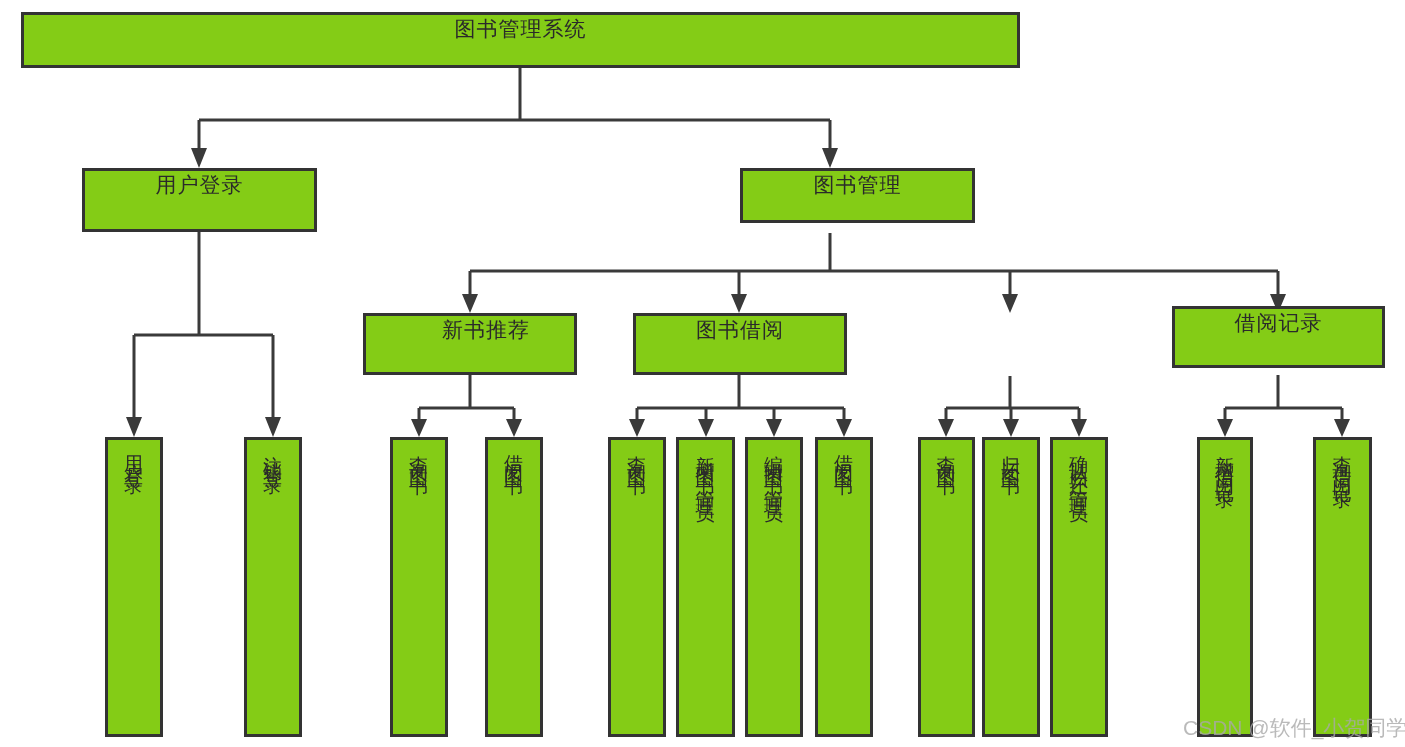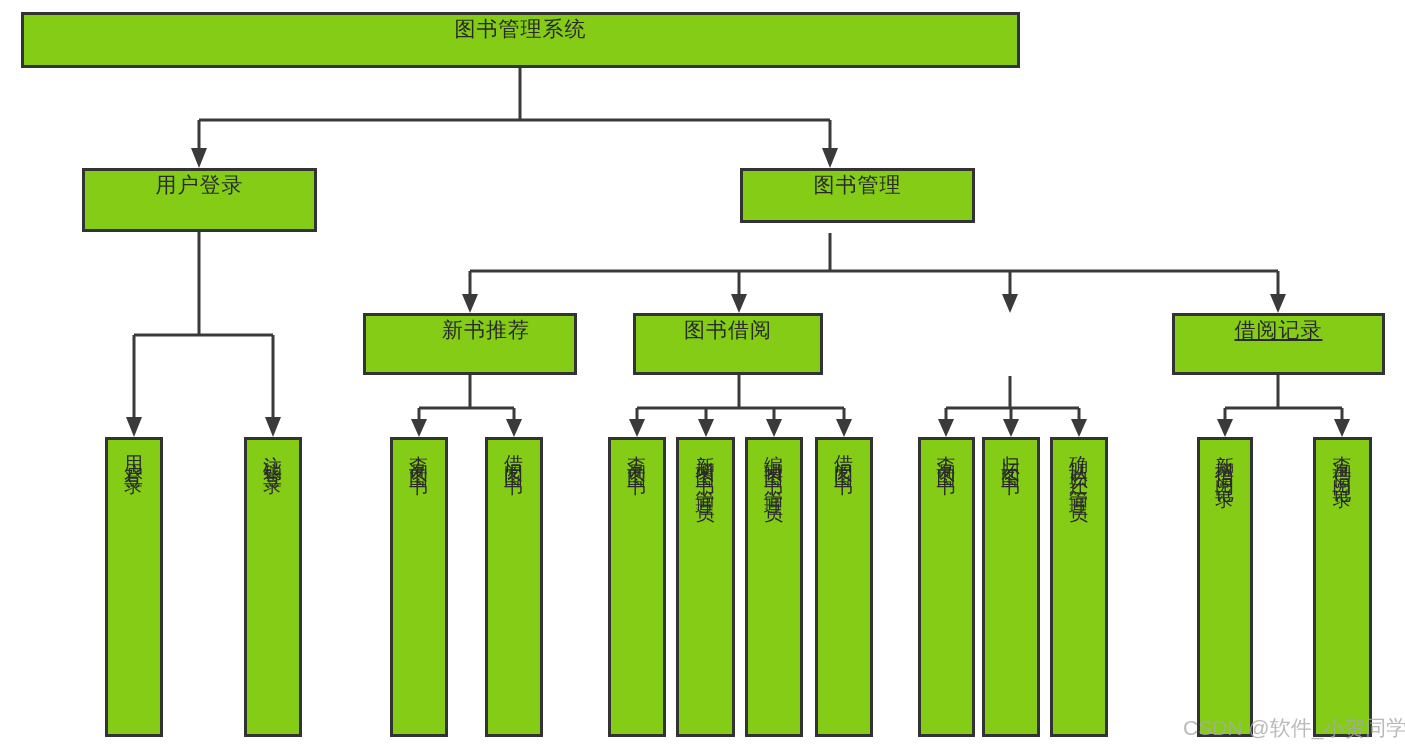--- a/index.html
+++ b/index.html
@@ -125,24 +125,24 @@
   <div class="box h-box" style="left:82px; top:168px; width:235px; height:64px;">
     <span>用户登录</span>
   </div>
   <div class="box h-box" style="left:712px; top:168px; width:235px; height:55px;margin-left:28px;">
     <span>图书管理</span>
   </div>
 
   <div class="box h-box" style="left:363px; top:313px; width:214px; height:62px;padding-left:32px;">
     <span>新书推荐</span>
   </div>
-  <div class="box h-box" style="left:633px; top:313px; width:190px; height:62px;">
+  <div class="box h-box" style="left:633px; top:313px; width:214px; height:62px;">
     <span>图书借阅</span>
   </div>
-  <div class="box h-box" style="left:1172px; top:313px; width:213px; height:62px;text-decoration:underline;">
+  <div class="box h-box" style="left:1172px; top:306px; width:213px; height:62px;">
     <span>借阅记录</span>
   </div>
 
   <div class="box v-box" style="left:105px; top:437px; width:58px; height:300px;">
     <span>用户登录</span>
   </div>
   <div class="box v-box" style="left:244px; top:437px; width:58px; height:300px;">
     <span>注销登录</span>
   </div>
 

